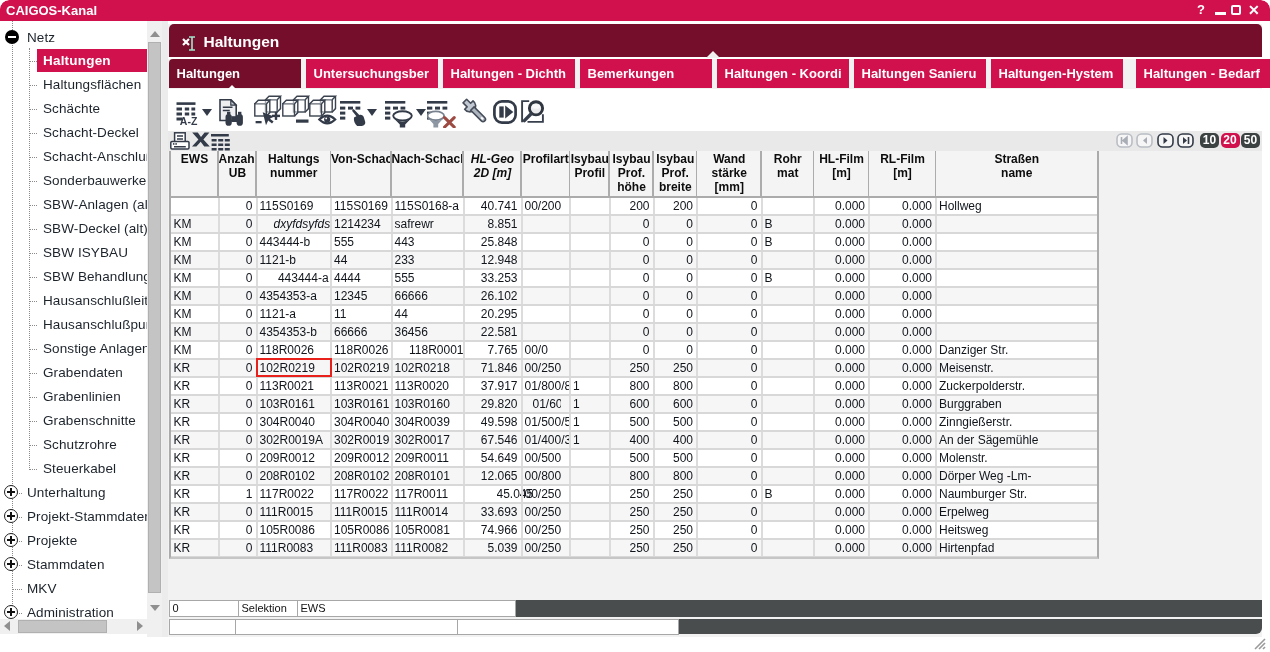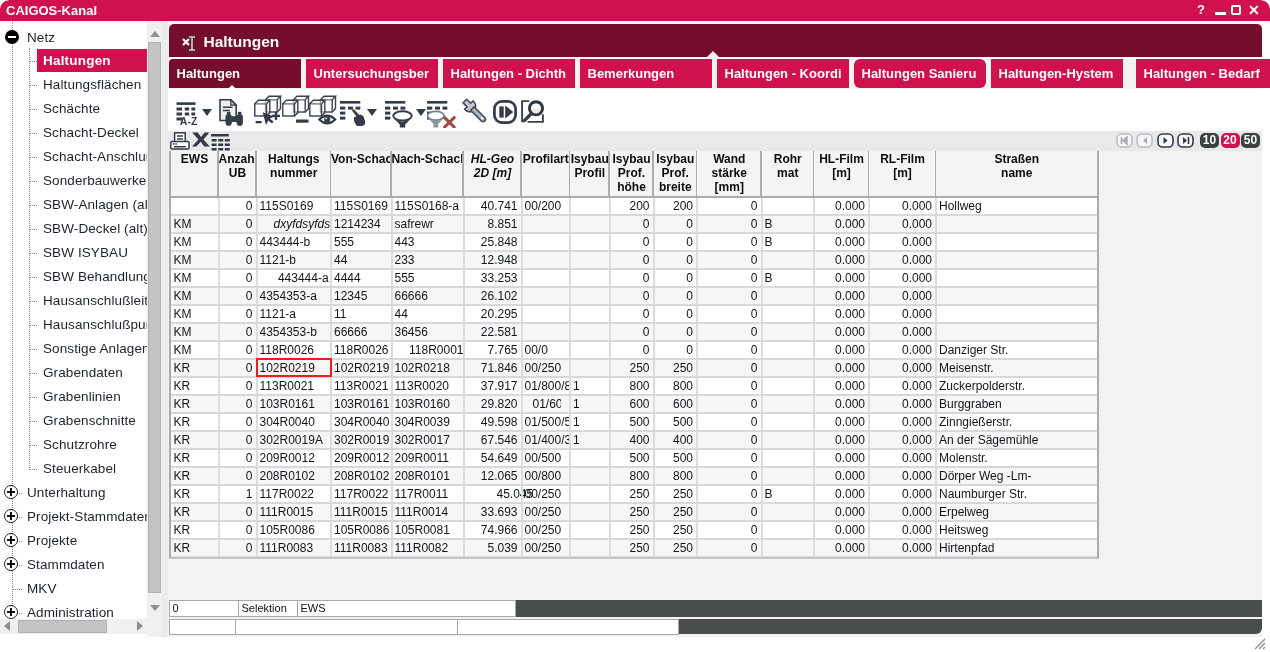--- a/index.html
+++ b/index.html
@@ -139,21 +139,21 @@
         <span class="t">Haltungen</span>
       </div>
       <div id="pheadsep"></div>
       <div class="notch" style="left:538px;top:29.5px;border-bottom:7px solid #f0f0f0;"></div>
       <div id="tabs">
         <div class="tab active" style="left:0.0px;width:132.6px;">Haltungen</div>
         <div class="tab" style="left:137.0px;width:132.6px;">Untersuchungsber</div>
         <div class="tab" style="left:274.0px;width:132.6px;">Haltungen - Dichth</div>
         <div class="tab" style="left:411.0px;width:132.6px;">Bemerkungen</div>
         <div class="tab" style="left:548.0px;width:132.6px;">Haltungen - Koordi</div>
-        <div class="tab" style="left:685.0px;width:132.6px;border-radius:6px;">Haltungen Sanieru</div>
+        <div class="tab" style="left:685.0px;width:132.6px;">Haltungen Sanieru</div>
         <div class="tab" style="left:822.0px;width:132.6px;">Haltungen-Hystem</div>
         <div class="tab" style="left:959.0px;width:134.5px;margin-left:8px;">Haltungen - Bedarf</div>
       </div>
       <div class="notch" style="left:57px;top:63.5px;border-bottom:7px solid #fff;"></div>
       <div id="tb1">
         <svg class="ib" style="left:7.5px;top:12.5px;" width="24" height="24" viewBox="0 0 24 24">
           <g fill="#333b49">
             <rect x="0.5" y="0.3" width="19" height="2.6"></rect>
             <rect x="0.5" y="5.5" width="5.5" height="3"></rect>
             <rect x="8.8" y="5.5" width="4.4" height="3"></rect>

